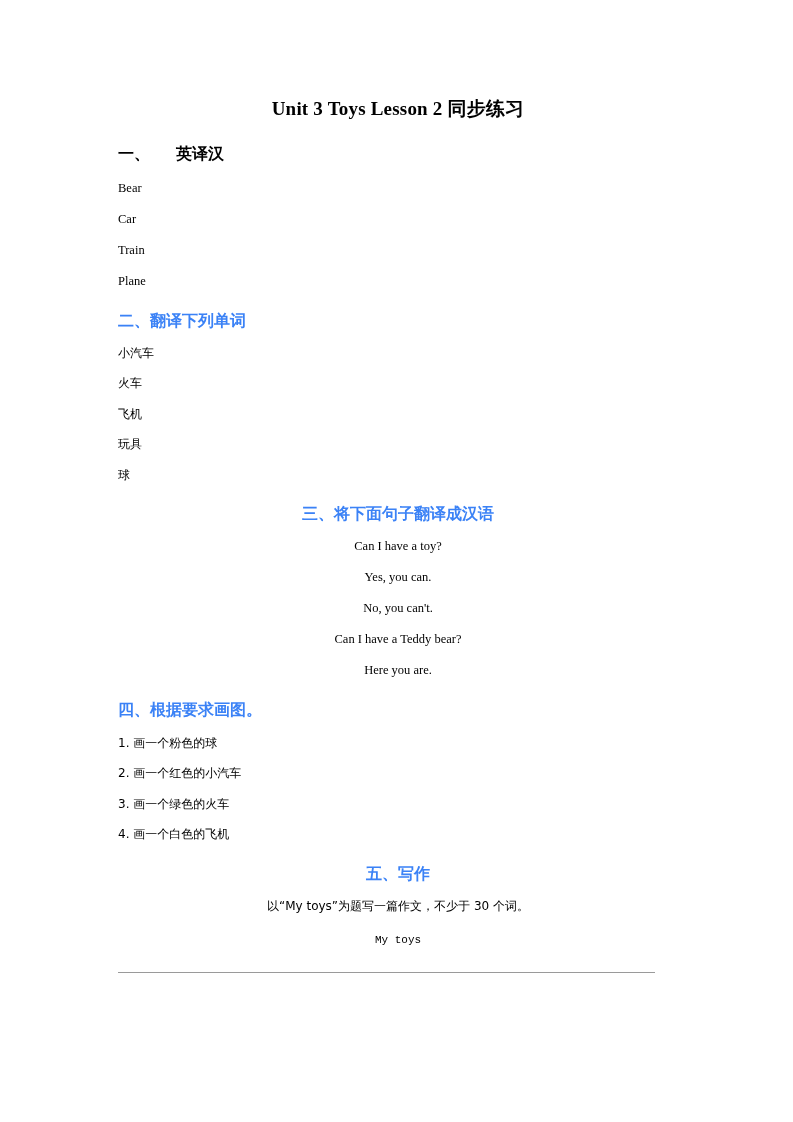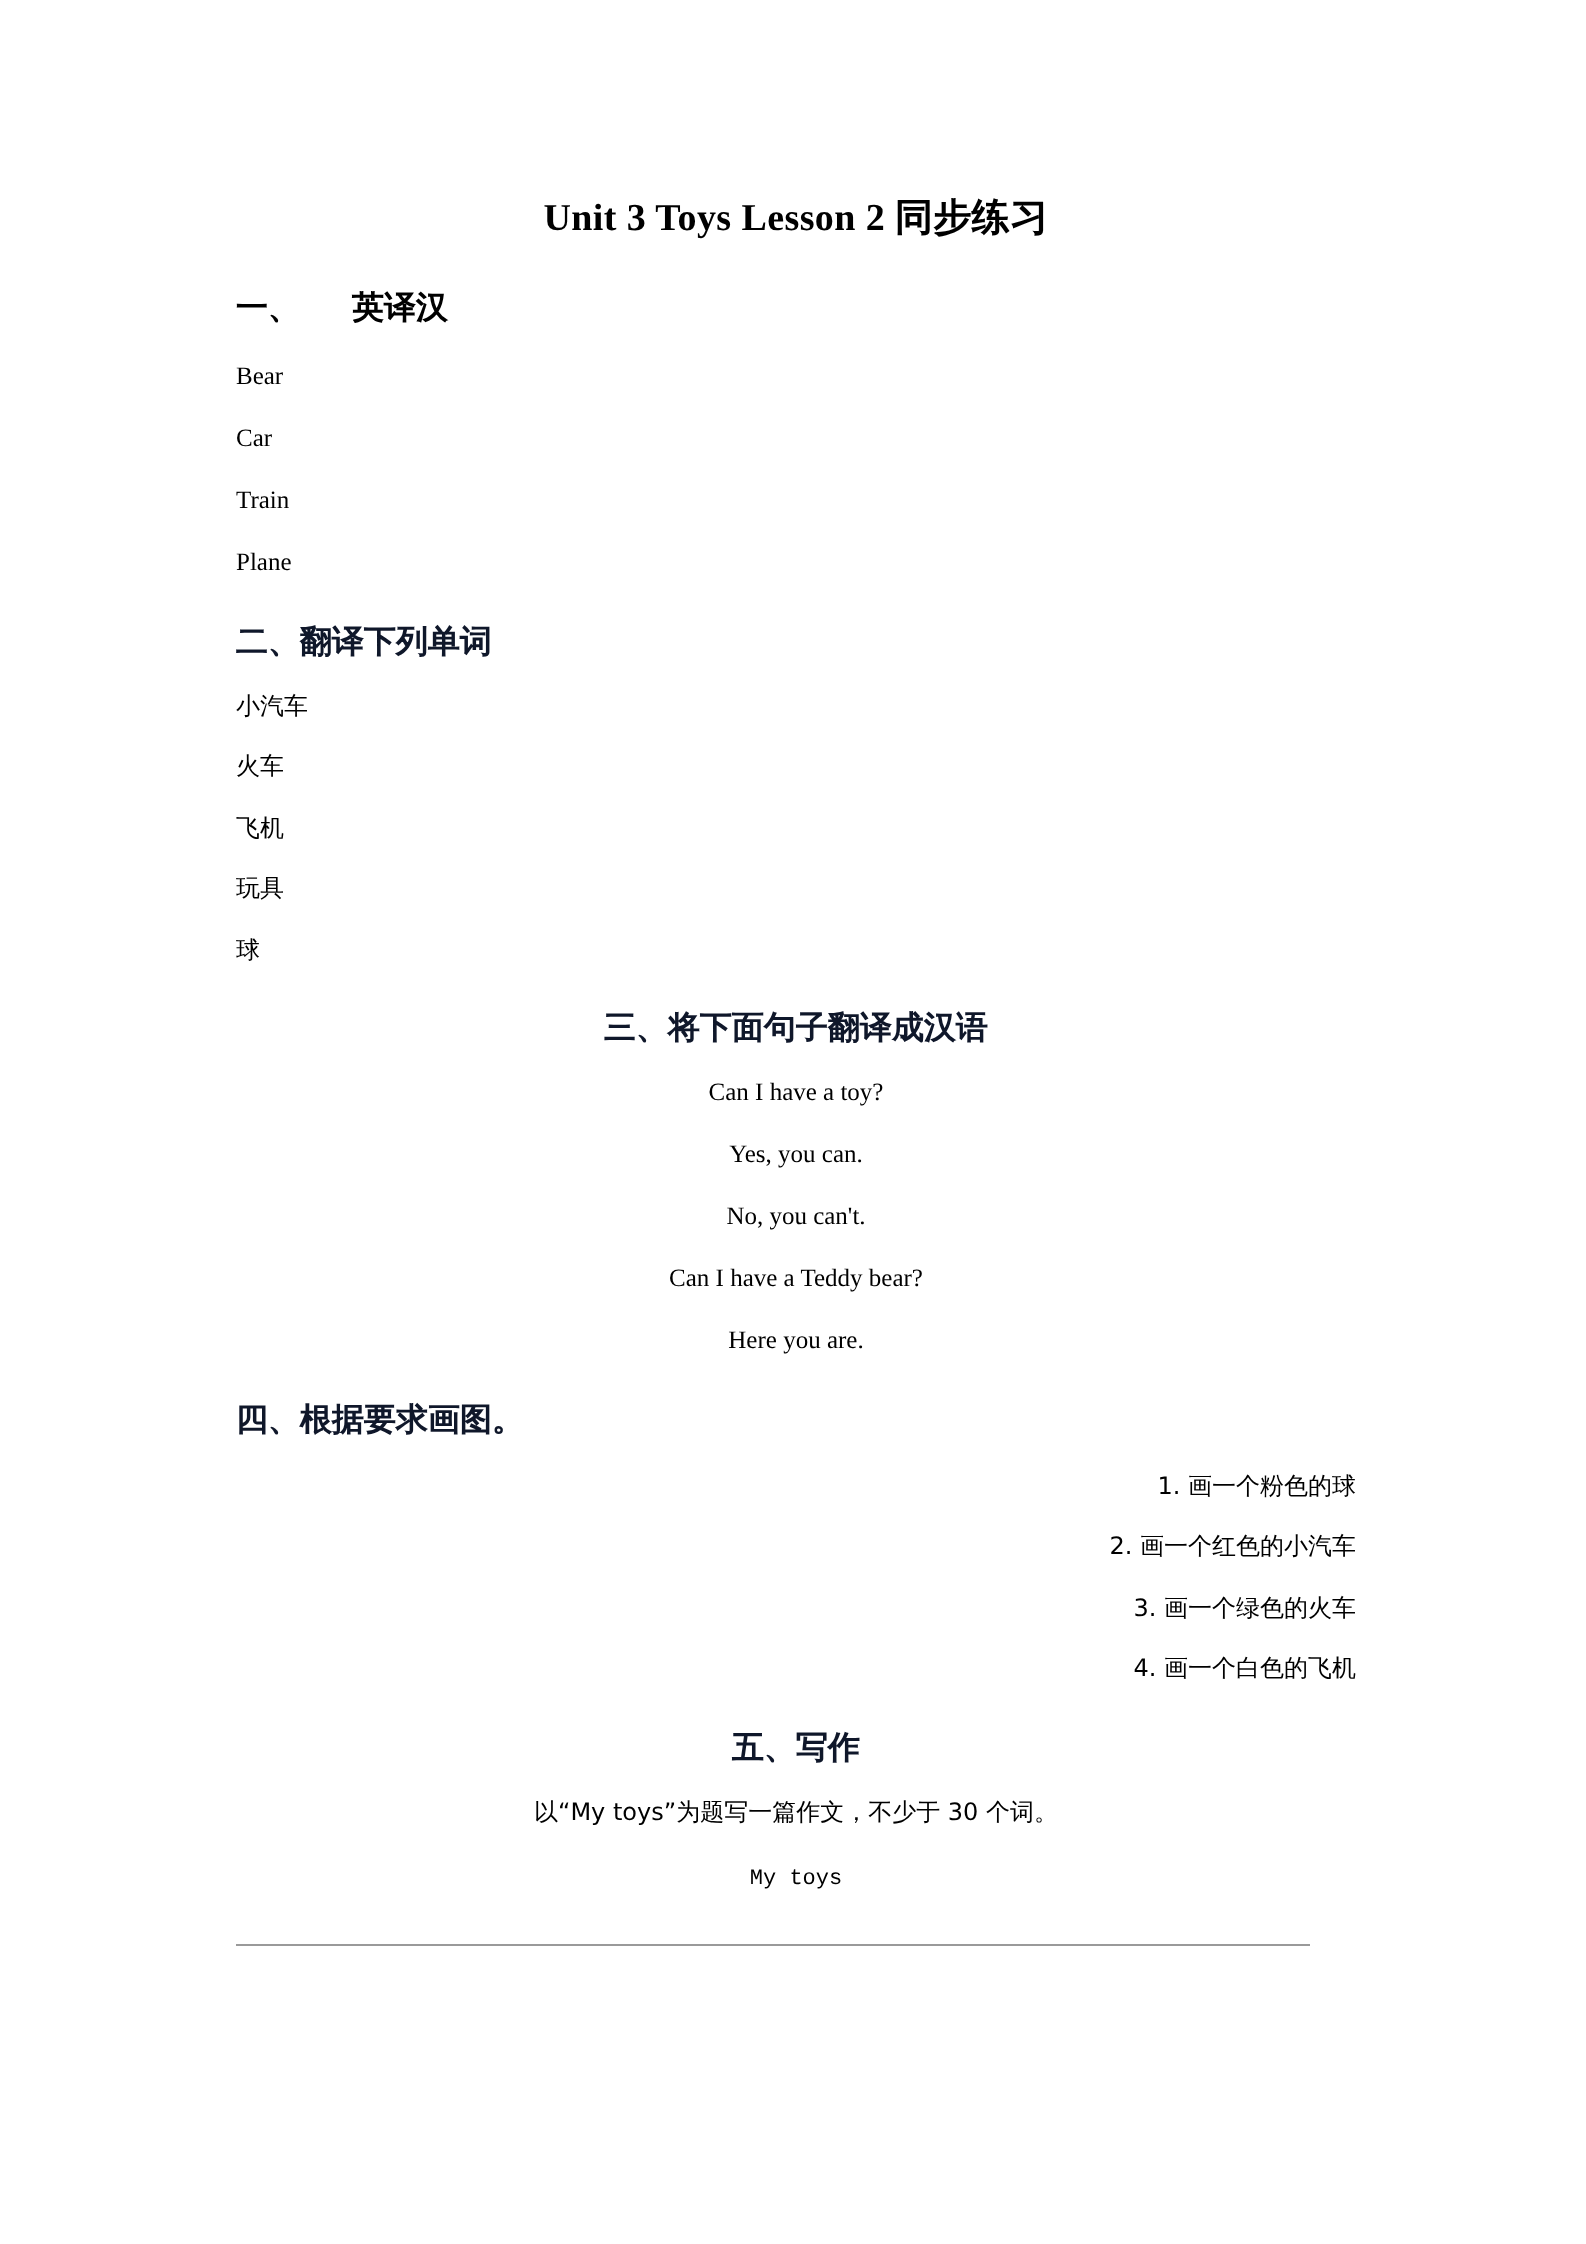--- a/index.html
+++ b/index.html
@@ -33,21 +33,21 @@
     font-size: 19px;
     text-align: center;
     margin: 0 0 22px 0;
     letter-spacing: 0.2px;
   }
   .section-head {
     font-family: "DejaVu Sans", sans-serif;
     font-weight: bold;
     font-size: 16px;
     margin: 0 0 14px 0;
-    color: #0f172a;
+    color: #3b82f6;
   }
   .section-head-1 {
     font-family: "DejaVu Sans", sans-serif;
     font-weight: bold;
     font-size: 16px;
     margin: 0 0 16px 0;
   }
   .indent-gap {
     display: inline-block;
     width: 26px;
@@ -68,21 +68,20 @@
     font-family: "Liberation Serif", serif;
     font-size: 12.5px;
     margin: 0 0 16px 0;
     line-height: 1.2;
   }
   .item-draw {
     font-family: "DejaVu Sans", sans-serif;
     font-size: 12px;
     margin: 15px 0 16px 0;
     line-height: 1.2;
-    text-align: right;
   }
   .sec {
     margin-bottom: 6px;
   }
   .sec-2 { margin-top: 22px; }
   .sec-3 { margin-top: 22px; text-align: center; }
   .sec-4 { margin-top: 22px; }
   .sec-5 { margin-top: 22px; text-align: center; }
   .writing-prompt {
     font-family: "DejaVu Sans", sans-serif;

